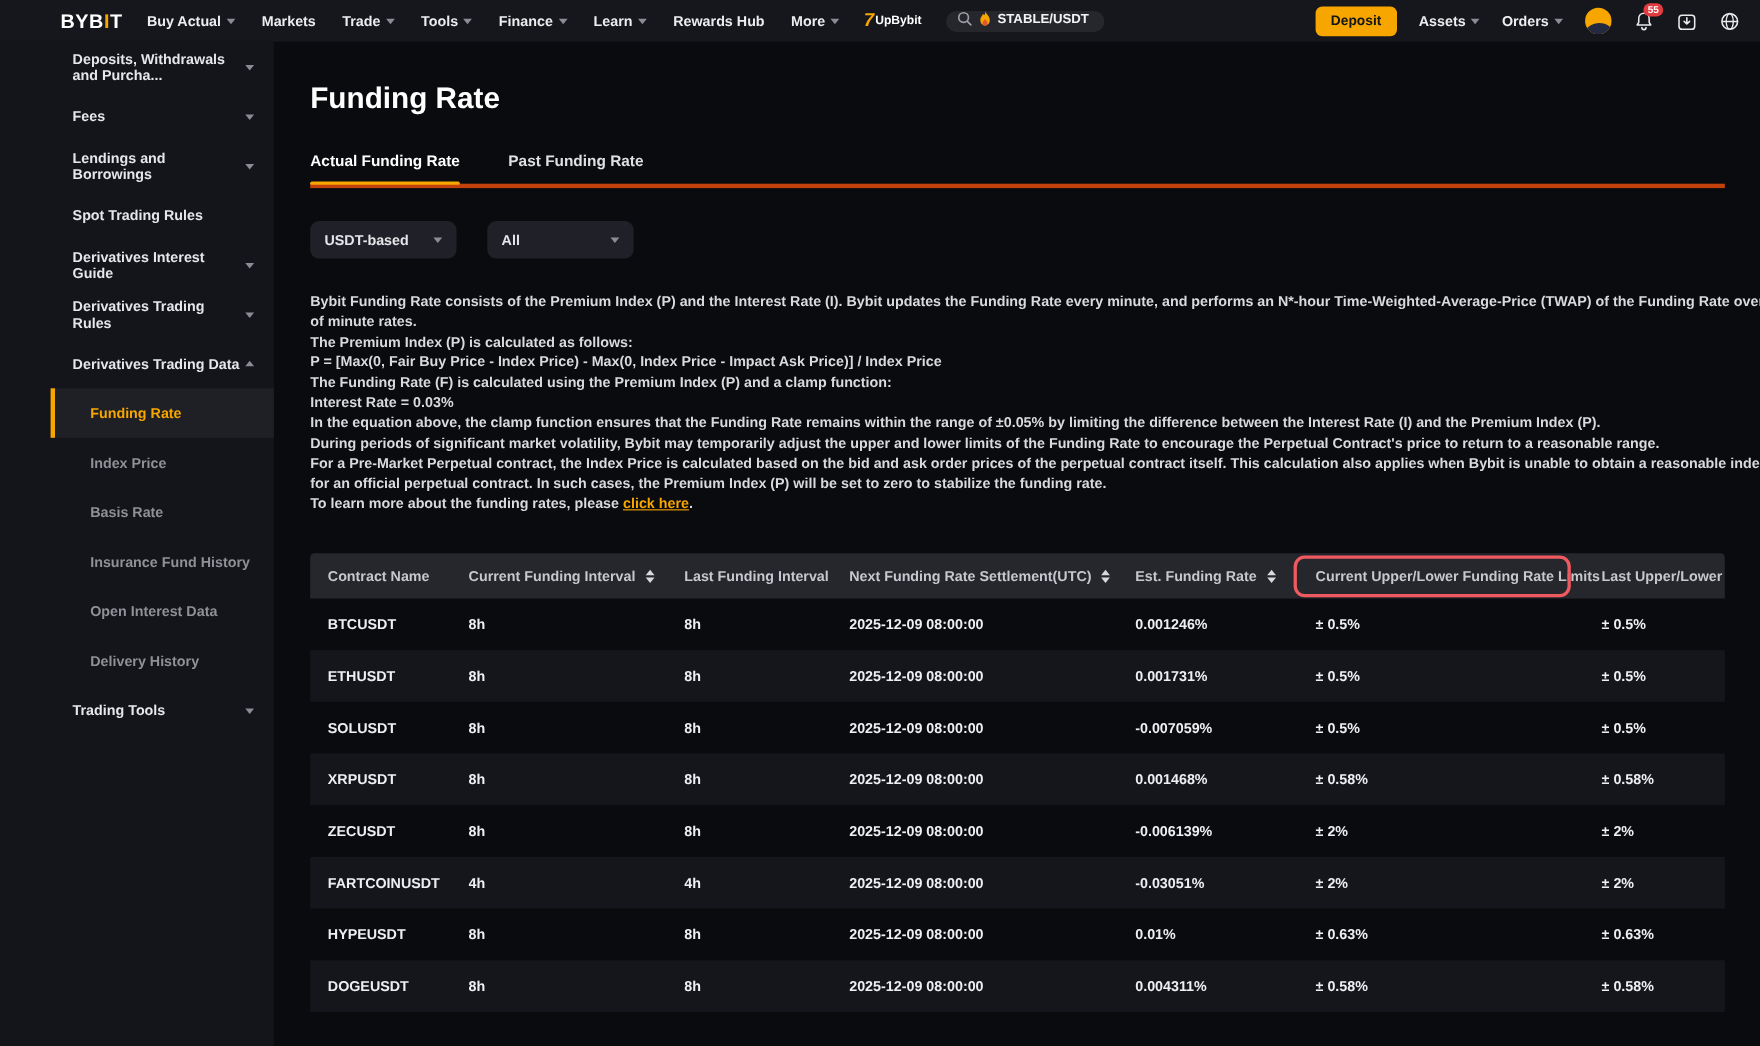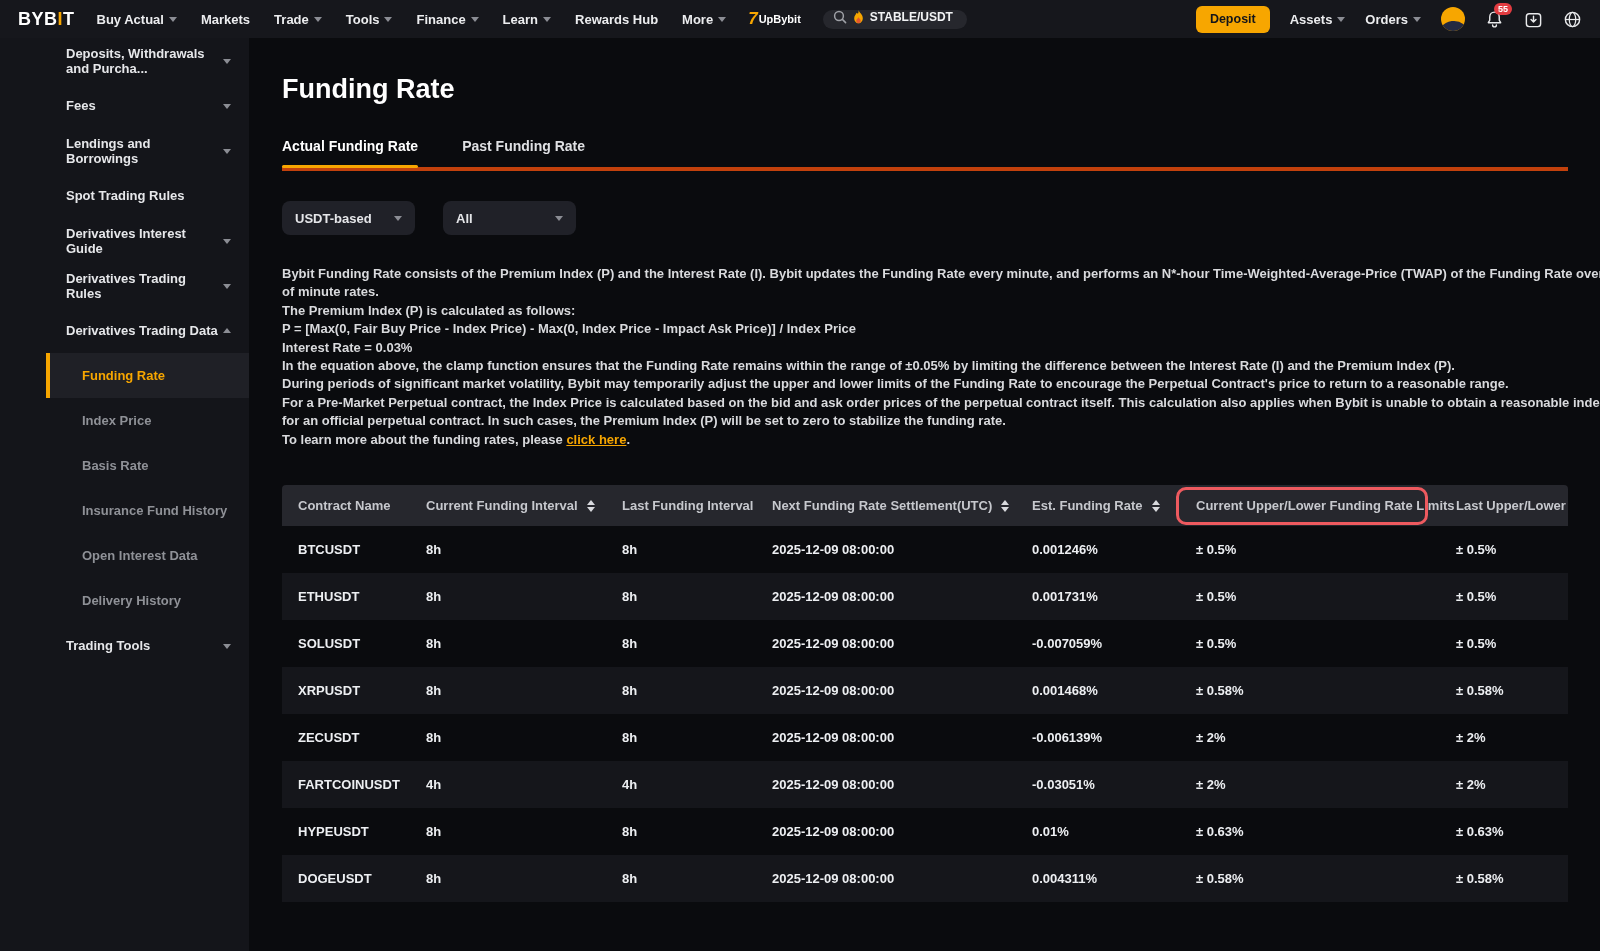--- a/index.html
+++ b/index.html
@@ -2,21 +2,21 @@
 <html><head>
 <meta charset="utf-8">
 <style>
   * { margin:0; padding:0; box-sizing:border-box; }
   html,body { width:1600px; height:951px; overflow:hidden; background:#0a0b0e;
     font-family:"Liberation Sans", sans-serif; color:#e9eaec; }
 
   
   .topnav { position:absolute; top:0; left:0; width:1600px; height:38px;
     background:#16171c; display:flex; align-items:center; padding:0 18px; z-index:30; }
-  .logo { font-size:18px; font-weight:800; letter-spacing:.5px; color:#fff; cursor:pointer; margin-right:22px; }
+  .logo { font-size:18px; font-weight:800; letter-spacing:.5px; color:#fff; cursor:pointer; margin-right:22px;margin-left:37px; }
   .logo .accent { color:#f7a600; }
   .nav-menu { display:flex; align-items:center; gap:24px; }
   .nav-item { display:flex; align-items:center; gap:5px; font-size:13px; font-weight:600;
     color:#ecedef; cursor:pointer; white-space:nowrap; }
   .caret-down { width:0; height:0; border-left:4px solid transparent; border-right:4px solid transparent;
     border-top:5px solid #8b8d94; margin-top:1px; }
   .caret-up { width:0; height:0; border-left:4px solid transparent; border-right:4px solid transparent;
     border-bottom:5px solid #8b8d94; margin-bottom:1px; }
   .promo { display:flex; align-items:center; margin-left:22px; cursor:pointer; }
   .promo .seven { color:#f7a600; font-weight:800; font-style:italic; font-size:17px; margin-right:1px; }
@@ -239,20 +239,21 @@
       <div class="dropdown">
         <span class="dval">All</span>
         <i class="caret-down"></i>
       </div>
     </div>
   <div class="desc" id="desc">
       <div>Bybit Funding Rate consists of the Premium Index (P) and the Interest Rate (I). Bybit updates the Funding Rate every minute, and performs an N*-hour Time-Weighted-Average-Price (TWAP) of the Funding Rate over the series</div>
       <div>of minute rates.</div>
       <div>The Premium Index (P) is calculated as follows:</div>
       <div>P = [Max(0, Fair Buy Price - Index Price) - Max(0, Index Price - Impact Ask Price)] / Index Price</div>
+      <div>The Funding Rate (F) is calculated using the Premium Index (P) and a clamp function:</div>
       <div>Interest Rate = 0.03%</div>
       <div>In the equation above, the clamp function ensures that the Funding Rate remains within the range of ±0.05% by limiting the difference between the Interest Rate (I) and the Premium Index (P).</div>
       <div>During periods of significant market volatility, Bybit may temporarily adjust the upper and lower limits of the Funding Rate to encourage the Perpetual Contract's price to return to a reasonable range.</div>
       <div>For a Pre-Market Perpetual contract, the Index Price is calculated based on the bid and ask order prices of the perpetual contract itself. This calculation also applies when Bybit is unable to obtain a reasonable index component</div>
       <div>for an official perpetual contract. In such cases, the Premium Index (P) will be set to zero to stabilize the funding rate.</div>
       <div><span>To learn more about the funding rates, please </span><a>click here</a><span>.</span></div>
     </div>
   <div class="ftable">
     <div class="thead" id="thead">
         <div class="th">

